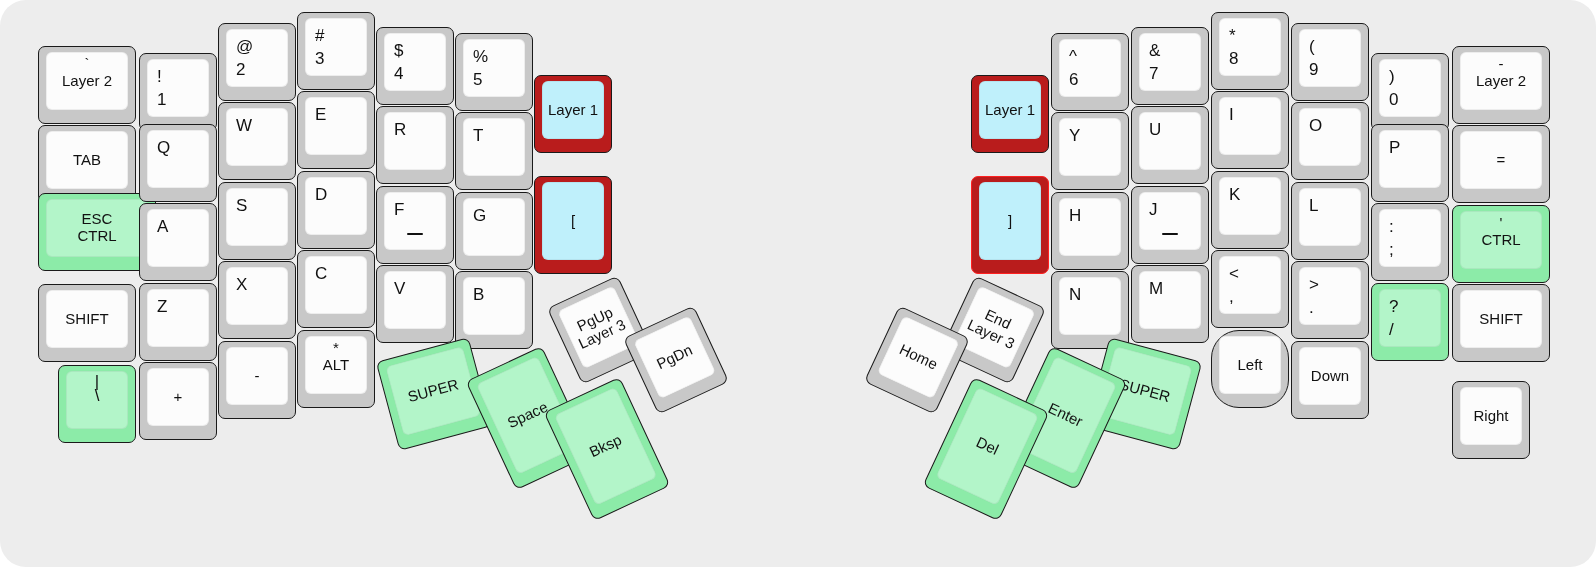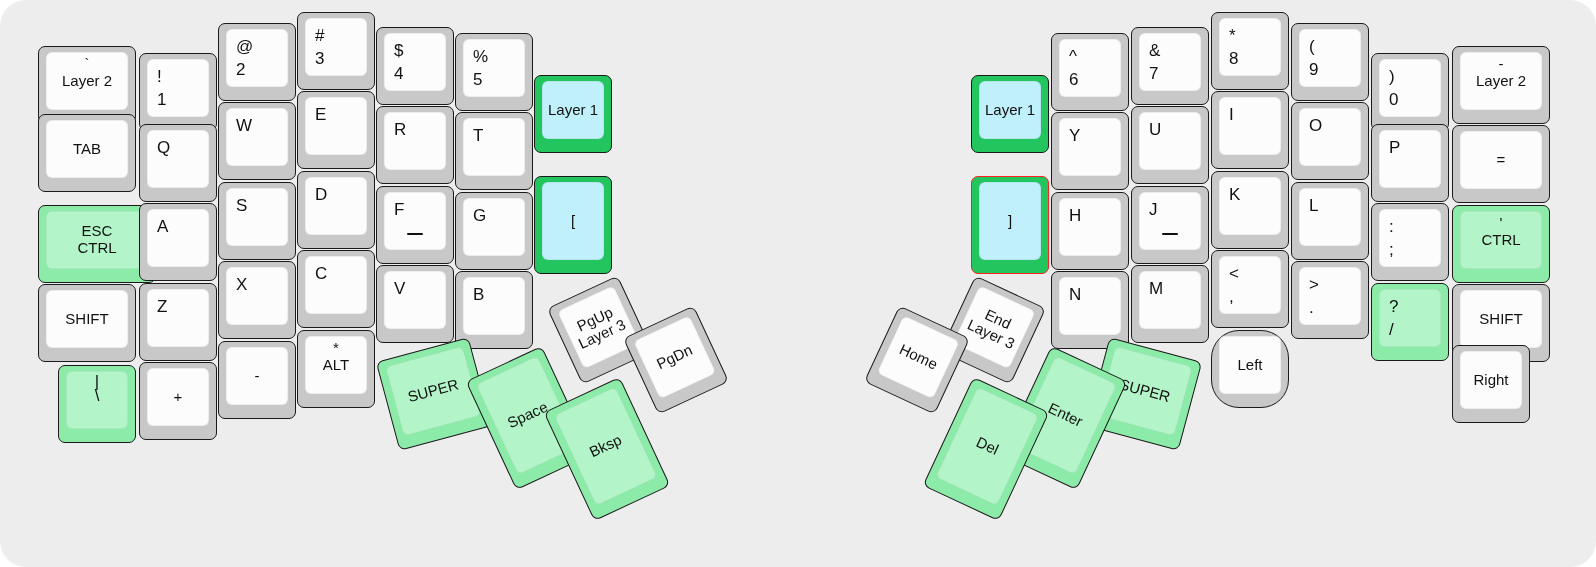--- a/index.html
+++ b/index.html
@@ -24,46 +24,46 @@
   
   .lg-tc{top:3px;font-size:15px;}
   .lg-mc{top:50%;transform:translateY(-45%);font-size:15px;}
   
   .bump{position:absolute;bottom:14px;left:50%;transform:translateX(-50%);
         width:16px;height:2px;background:#111;border-radius:1px;}
 
   
   .k-green{background:#8ceba8;}
   .k-green > .face{background:#b3f5c9;border-color:rgba(0,0,0,0.05);}
-  .k-blue{background:#22c55e;}
+  .k-blue{background:#b91c1c;}
   .k-blue > .face{background:#bff0fb;border-color:rgba(0,0,0,0.05);}
   .k-sel{border-color:#ff2020;}
 
   
   .thumb > .face{left:7px;top:6px;right:7px;bottom:12px;}
 </style>
 </head>
 <body>
 
 <div id="stage">
   <div id="panel"></div>
 
   <div class="kb" id="left-half">
       <div class="key" style="left: 38px; top: 46px; width: 98px; height: 78px;">
         <div class="face">
           <span class="legend lg-tc">`</span>
           <span class="legend lg-mc">Layer 2</span>
         </div>
       </div>
-      <div class="key" style="left: 38px; top: 114px; width: 98px; height: 78px;">
+      <div class="key" style="left: 38px; top: 125px; width: 98px; height: 78px;">
         <div class="face">
           <span class="legend lg-main">TAB</span>
         </div>
       </div>
-      <div class="key k-green" style="left: 38px; top: 205px; width: 118px; height: 78px;">
+      <div class="key k-green" style="left: 38px; top: 193px; width: 118px; height: 78px;">
         <div class="face">
           <span class="legend lg-main" style="top:50%;transform:translateY(-100%);">ESC</span>
           <span class="legend lg-main" style="top:50%;transform:translateY(-2%);">CTRL</span>
         </div>
       </div>
       <div class="key" style="left: 38px; top: 284px; width: 98px; height: 78px;">
         <div class="face">
           <span class="legend lg-main">SHIFT</span>
         </div>
       </div>
@@ -328,20 +328,25 @@
         <div class="face">
           <span class="legend lg-tl">L</span>
         </div>
       </div>
       <div class="key" style="left: 1291px; top: 261px; width: 78px; height: 78px;">
         <div class="face">
           <span class="legend lg-tl">&gt;</span>
           <span class="legend lg-bl">.</span>
         </div>
       </div>
+      <div class="key" style="left: 1291px; top: 341px; width: 78px; height: 78px;">
+        <div class="face">
+          <span class="legend lg-main">Down</span>
+        </div>
+      </div>
       <div class="key" style="left: 1371px; top: 53px; width: 78px; height: 78px;">
         <div class="face">
           <span class="legend lg-tl">)</span>
           <span class="legend lg-bl">0</span>
         </div>
       </div>
       <div class="key" style="left: 1371px; top: 124px; width: 78px; height: 78px;">
         <div class="face">
           <span class="legend lg-tl">P</span>
         </div>
@@ -373,21 +378,21 @@
         <div class="face">
           <span class="legend lg-tc">'</span>
           <span class="legend lg-mc">CTRL</span>
         </div>
       </div>
       <div class="key" style="left: 1452px; top: 284px; width: 98px; height: 78px;">
         <div class="face">
           <span class="legend lg-main">SHIFT</span>
         </div>
       </div>
-      <div class="key" style="left: 1452px; top: 345px; width: 78px; height: 78px;">
+      <div class="key" style="left: 1452px; top: 381px; width: 78px; height: 78px;">
         <div class="face">
           <span class="legend lg-main">Right</span>
         </div>
       </div>
       <div class="key k-green thumb" style="left: 1096px; top: 348px; width: 96px; height: 92px; transform: rotate(15deg);">
         <div class="face">
           <span class="legend lg-main">SUPER</span>
         </div>
       </div>
       <div class="key thumb" style="left: 954px; top: 288px; width: 78px; height: 84px; transform: rotate(25deg);">

